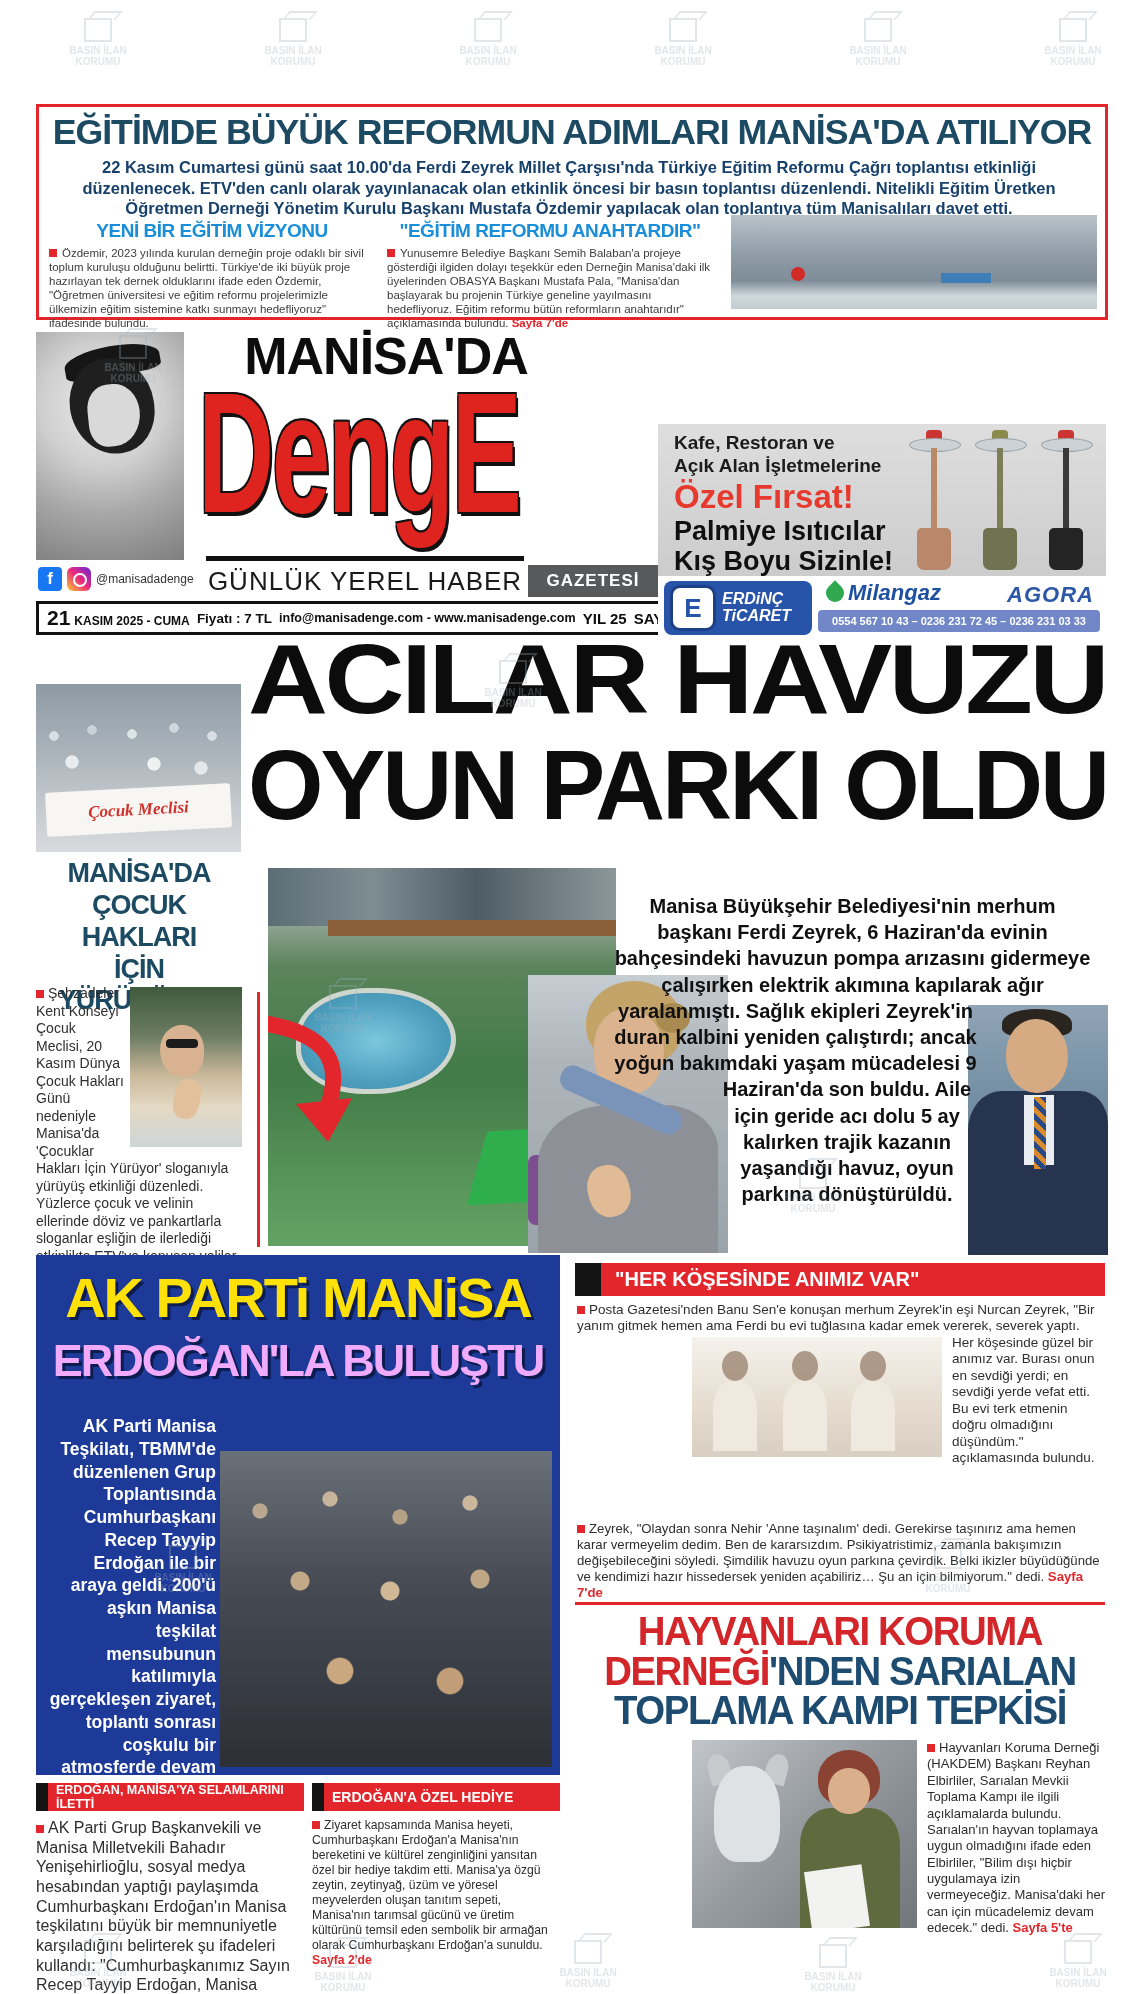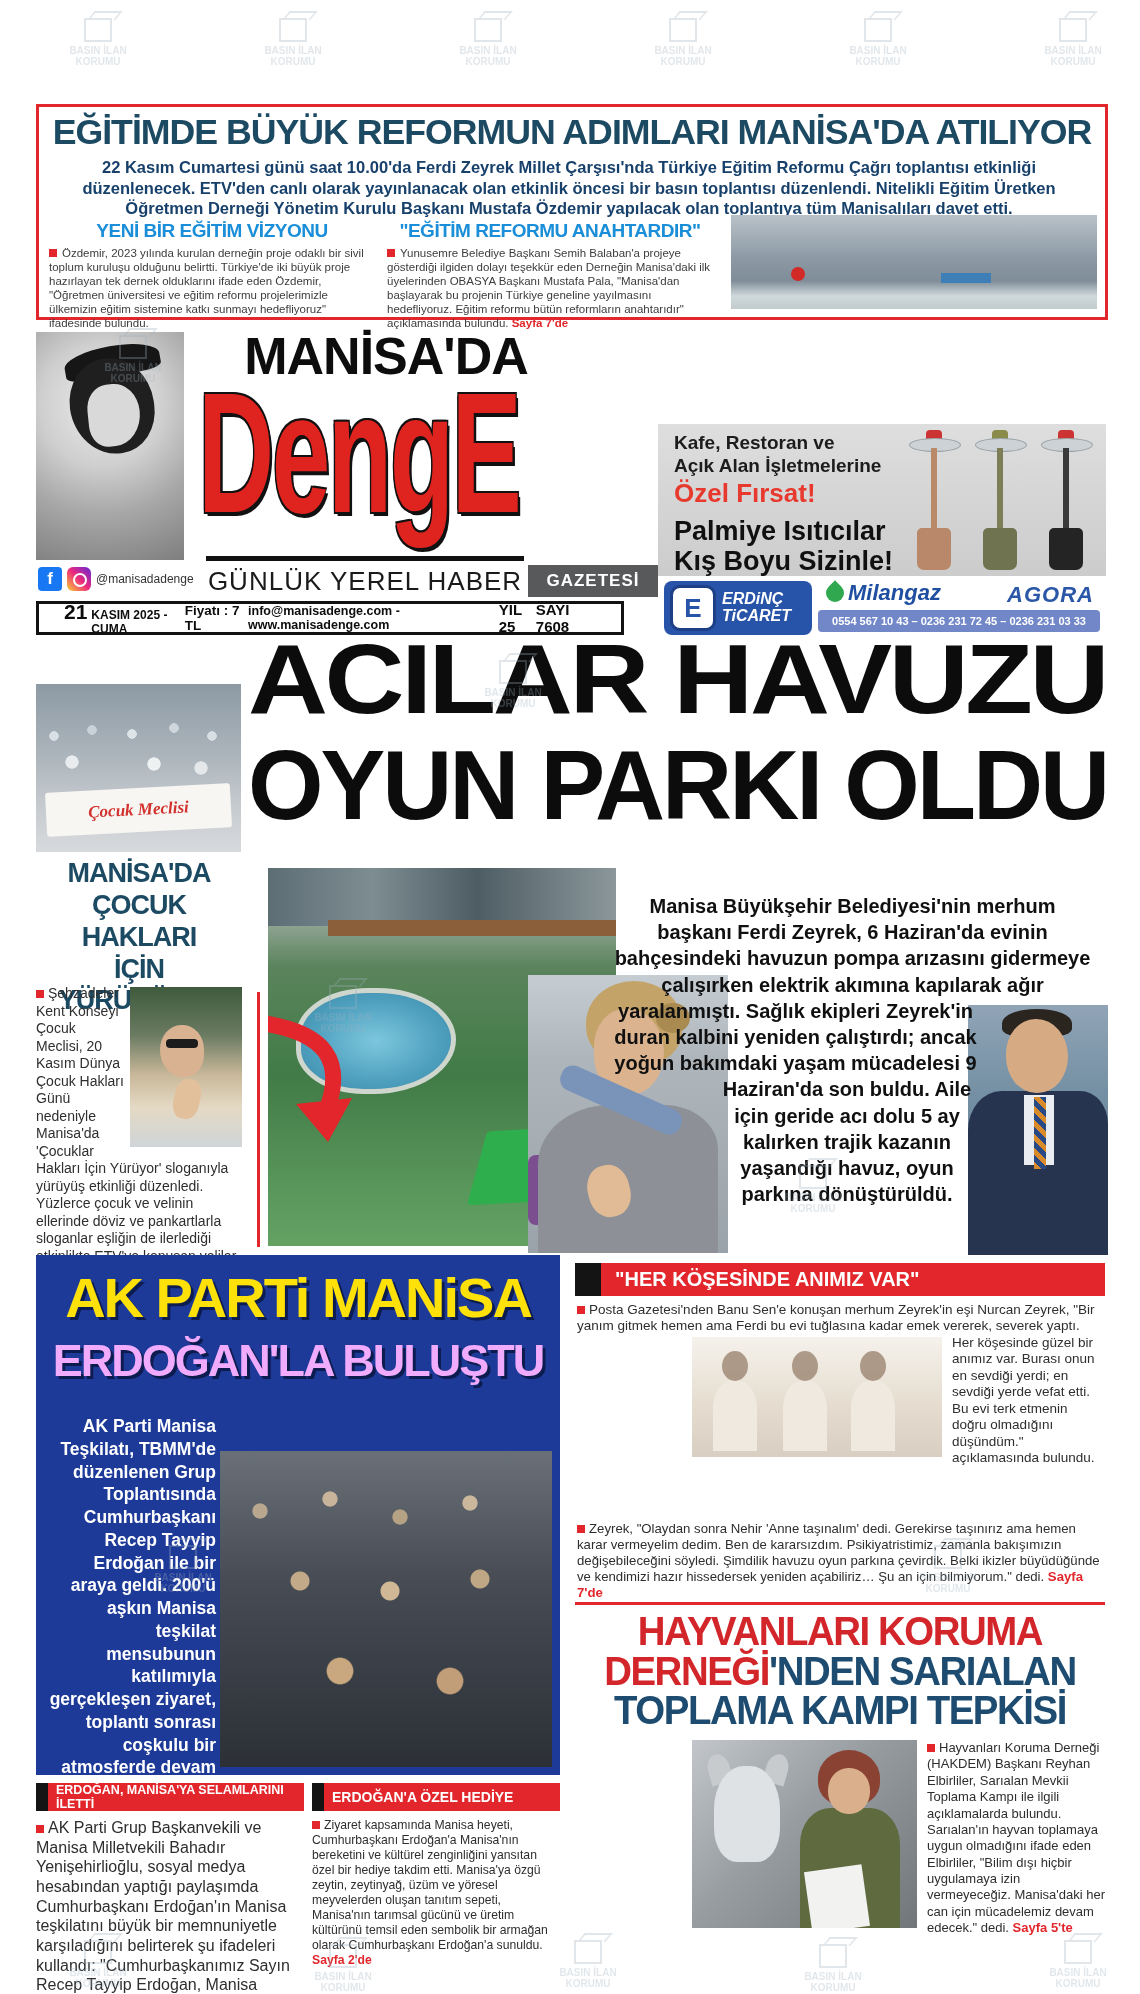--- a/index.html
+++ b/index.html
@@ -53,34 +53,34 @@
   .mast-gazetesi{left:528px;top:565px;width:130px;height:32px;background:#58595b;color:#fff;
       display:flex;align-items:center;justify-content:center;font-size:17px;font-weight:700;
       letter-spacing:1px;z-index:2;}
   .social-row{left:38px;top:562px;width:170px;height:34px;display:flex;align-items:center;gap:5px;z-index:2;}
   .fb-icon{width:24px;height:24px;background:#1877f2;color:#fff;border-radius:4px;display:flex;
       align-items:center;justify-content:center;font-weight:900;font-size:17px;}
   .ig-icon{width:24px;height:24px;border-radius:6px;position:relative;
       background:linear-gradient(45deg,#f9ce34,#ee2a7b 50%,#6228d7);}
   .ig-icon::after{content:"";position:absolute;left:6px;top:6px;width:10px;height:10px;border:2px solid #fff;border-radius:50%;}
   .social-handle{font-size:12px;color:#333;font-weight:400;}
-  .infobar{left:36px;top:601px;width:588px;height:34px;border:3px solid #121212;display:flex;
-      align-items:center;padding:0 25px;box-sizing:border-box;justify-content:space-between;z-index:2;}
+  .infobar{left:36px;top:601px;width:680px;height:34px;border:3px solid #121212;display:flex;
+      align-items:center;padding:0 8px;box-sizing:border-box;justify-content:space-between;z-index:2;}
   .info-date{display:flex;align-items:baseline;gap:4px;}
   .info-day{font-size:21px;font-weight:900;color:#0d0d0d;}
   .info-daterest{font-size:12px;font-weight:800;color:#0d0d0d;}
   .info-price{font-size:13.5px;font-weight:800;color:#0d0d0d;}
   .info-contact{font-size:12.5px;font-weight:800;color:#0d0d0d;}
   .info-year,.info-issue{font-size:15px;font-weight:900;color:#0d0d0d;}
 
   
   .ad-top{left:658px;top:424px;width:448px;height:152px;background:linear-gradient(180deg,#dedede,#cccccc);z-index:2;}
   .ad-line1{position:absolute;left:16px;top:8px;font-size:19px;font-weight:800;color:#1c1c1c;}
   .ad-line2{position:absolute;left:16px;top:31px;font-size:19px;font-weight:800;color:#1c1c1c;}
-  .ad-highlight{position:absolute;left:16px;top:54px;font-size:26px;font-weight:900;color:#e8392e;}
+  .ad-highlight{position:absolute;left:16px;top:54px;font-size:33px;font-weight:900;color:#e8392e;}
   .ad-product{position:absolute;left:16px;top:92px;font-size:27px;font-weight:900;color:#101010;}
   .ad-line4{position:absolute;left:16px;top:122px;font-size:27px;font-weight:900;color:#101010;}
   .heater{position:absolute;top:6px;width:56px;height:142px;}
   .heater .disc{position:absolute;left:3px;top:8px;width:50px;height:12px;background:#ccd2d5;
       border:1px solid #9aa2a6;border-radius:50%;}
   .heater .knob{position:absolute;left:20px;top:0;width:16px;height:12px;border-radius:4px;}
   .heater .pole{position:absolute;left:25px;top:18px;width:6px;height:82px;}
   .heater .base{position:absolute;left:11px;top:98px;width:34px;height:42px;border-radius:5px 5px 7px 7px;}
   .ad-logos{left:658px;top:578px;width:448px;height:60px;background:#fff;z-index:2;}
   .erdinc{position:absolute;left:6px;top:3px;width:148px;height:54px;background:#2753a8;border-radius:8px;

